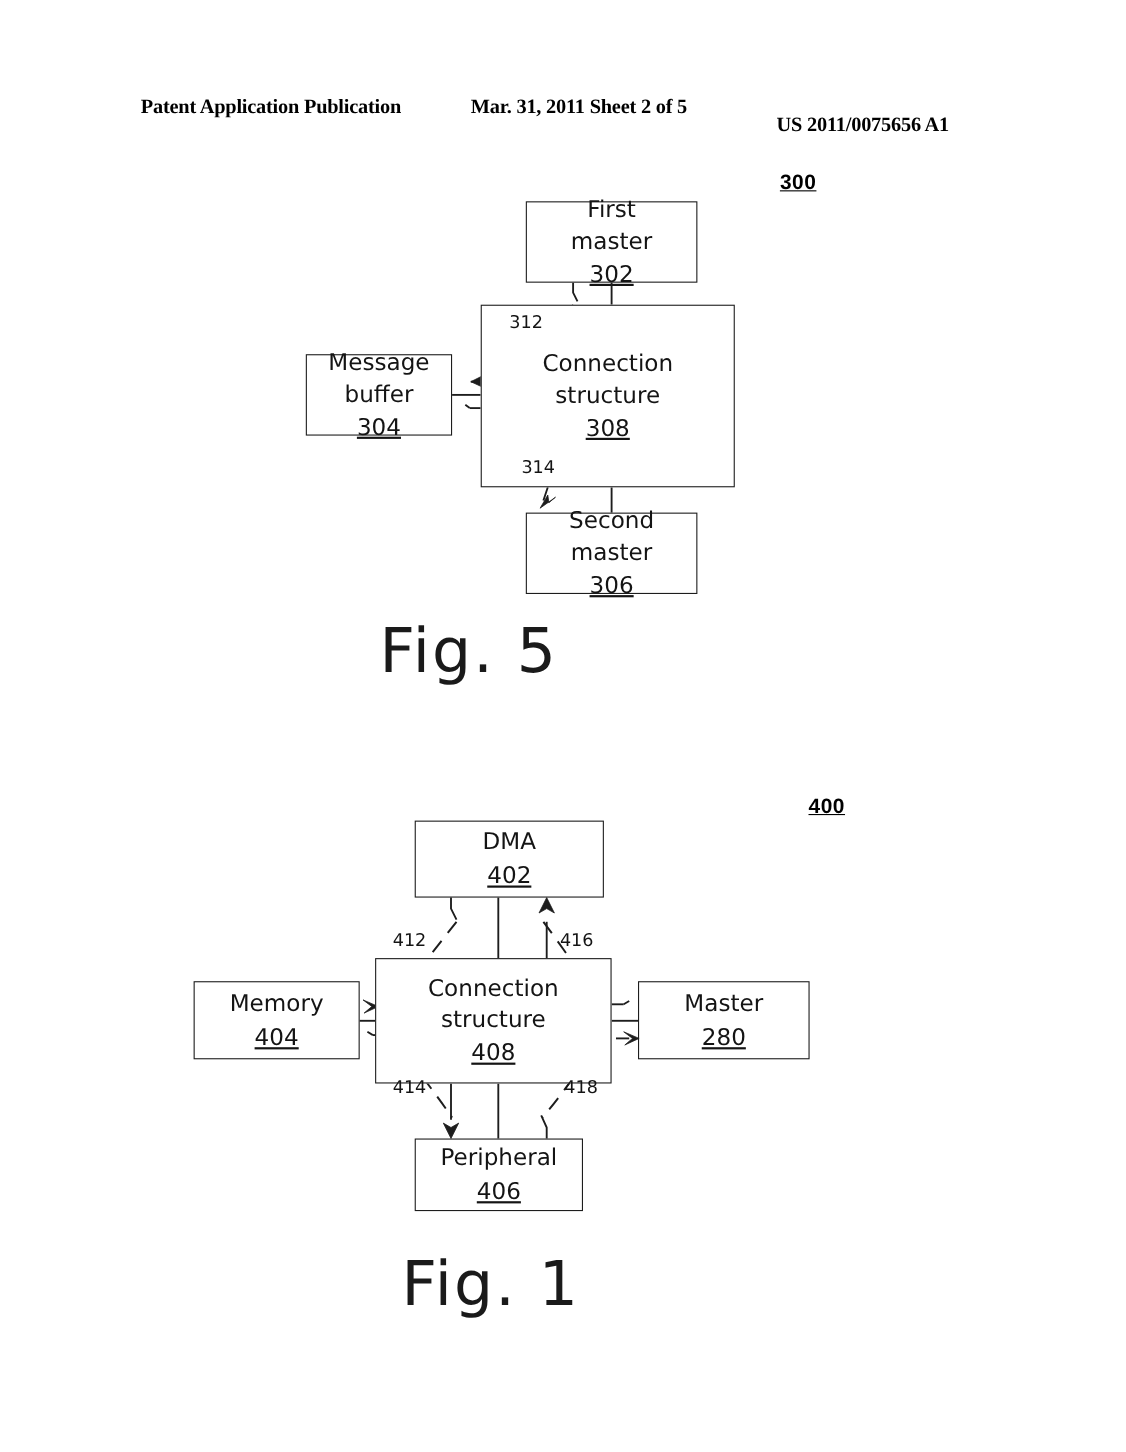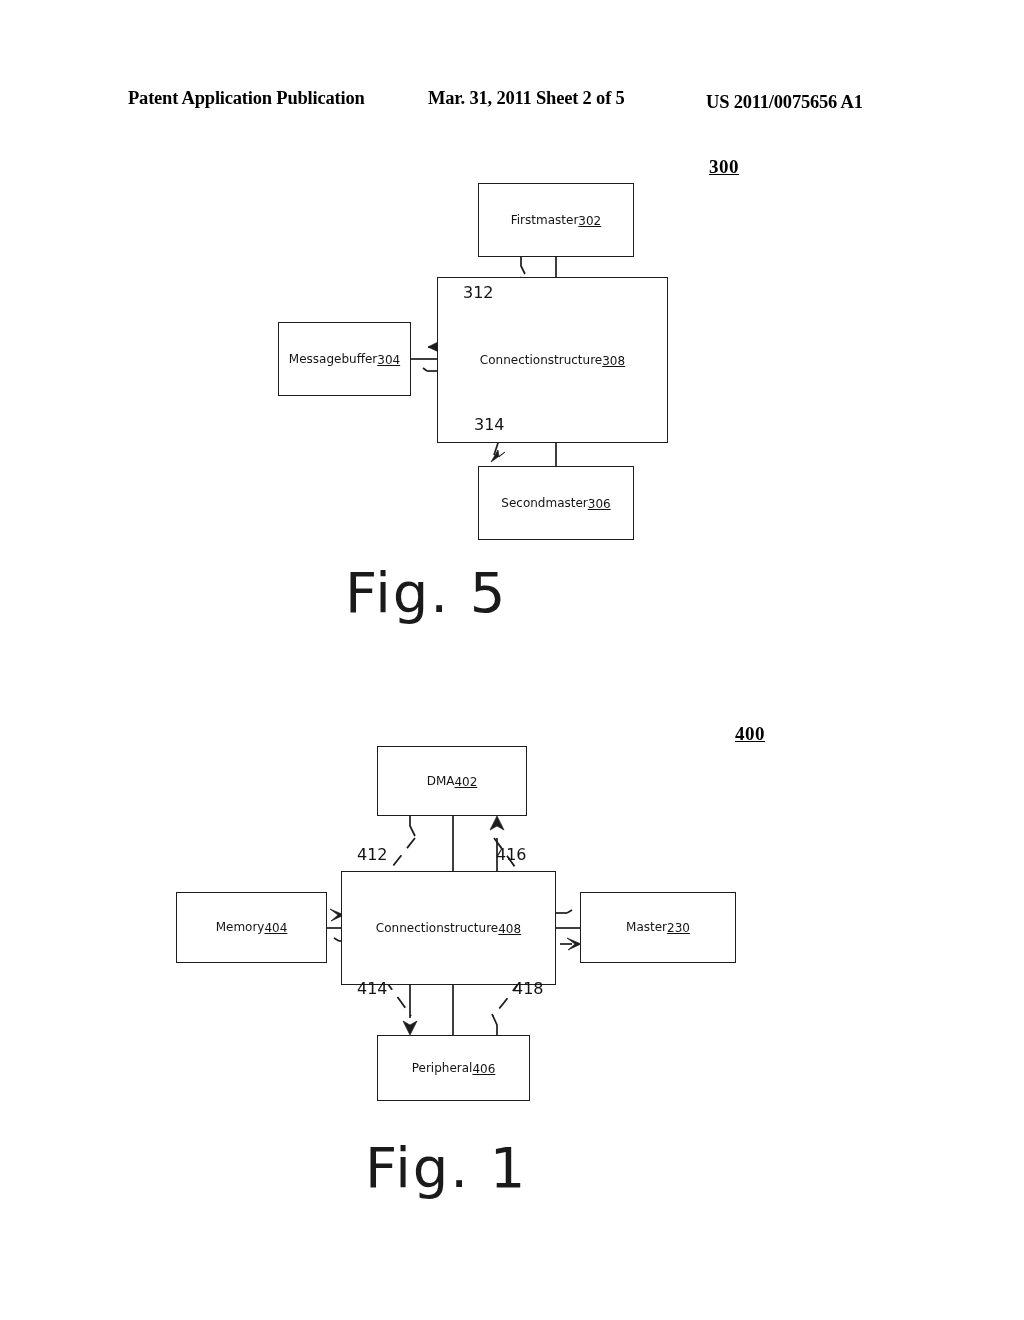--- a/index.html
+++ b/index.html
@@ -25,26 +25,26 @@
     width: 1020px;
     height: 26px;
     font-family: "Liberation Serif", serif;
     font-weight: bold;
     font-size: 18.5px;
     letter-spacing: -0.2px;
     white-space: nowrap;
   }
   #header .h-left   { position: absolute; left: 128px; top: 0; }
   #header .h-mid    { position: absolute; left: 428px; top: 0; }
-  #header .h-right  { position: absolute; left: 706px; top: 4px; text-align: center; }
+  #header .h-right  { position: absolute; left: 706px; top: 16px; text-align: center; }
 
   
   .fig-ref {
     position: absolute;
-    font-family: Liberation Serif, serif;
+    font-family: Liberation Sans, sans-serif;
     font-weight: bold;
     font-size: 19px;
     text-decoration: underline;
     letter-spacing: 0.5px;
   }
 
   
   .fig-caption {
     position: absolute;
     font-family: "DejaVu Sans", sans-serif;
@@ -55,25 +55,25 @@
     white-space: nowrap;
   }
 
   
   .dbox {
     position: absolute;
     border: 1.6px solid #1d1d1d;
     background: #ffffff;
     box-sizing: border-box;
     display: flex;
-    flex-direction: row;
+    flex-direction: column;
     align-items: center;
     justify-content: center;
     font-family: "DejaVu Sans", sans-serif;
-    font-size: 12px;
+    font-size: 21px;
     line-height: 1.38;
     color: #141414;
     text-align: center;
   }
   .dbox .ln { display: block; white-space: nowrap; }
   .dbox .num {
     display: block;
     text-decoration: underline;
     margin-top: 2px;
     white-space: nowrap;
@@ -218,44 +218,44 @@
   <div class="dbox" style="left:478px; top:466px; width:156px; height:74px;">
     <span class="ln">Second</span>
     <span class="ln">master</span>
     <span class="num">306</span>
   </div>
 
   <div class="fig-caption" style="left:345px; top:560px;">Fig. 5</div>
 
   <div class="fig-ref" style="left:735px; top:723px;">400</div>
 
-  <div class="dbox" style="left:377px; top:746px; width:150px; height:70px;">
+  <div class="dbox" style="left:377px; top:746px; width:172px; height:70px;">
     <span class="ln">DMA</span>
     <span class="num">402</span>
   </div>
 
   <div class="dbox center" style="left:341px; top:871px; width:215px; height:114px;">
     <span class="ln">Connection</span>
     <span class="ln">structure</span>
     <span class="num">408</span>
   </div>
 
   <div class="arcnum" style="left:357px; top:845px;">412</div>
   <div class="arcnum" style="left:357px; top:979px;">414</div>
-  <div class="arcnum" style="left:496px; top:845px;">416</div>
+  <div class="arcnum" style="left:509px; top:845px;">416</div>
   <div class="arcnum" style="left:513px; top:979px;">418</div>
 
   <div class="dbox" style="left:176px; top:892px; width:151px; height:71px;">
     <span class="ln">Memory</span>
     <span class="num">404</span>
   </div>
 
   <div class="dbox" style="left:580px; top:892px; width:156px; height:71px;">
     <span class="ln">Master</span>
-    <span class="num">230</span>
+    <span class="num">280</span>
   </div>
 
   <div class="dbox" style="left:377px; top:1035px; width:153px; height:66px;">
     <span class="ln">Peripheral</span>
     <span class="num">406</span>
   </div>
 
   <div class="fig-caption" style="left:365px; top:1135px;">Fig. 1</div>
 
 </div>

